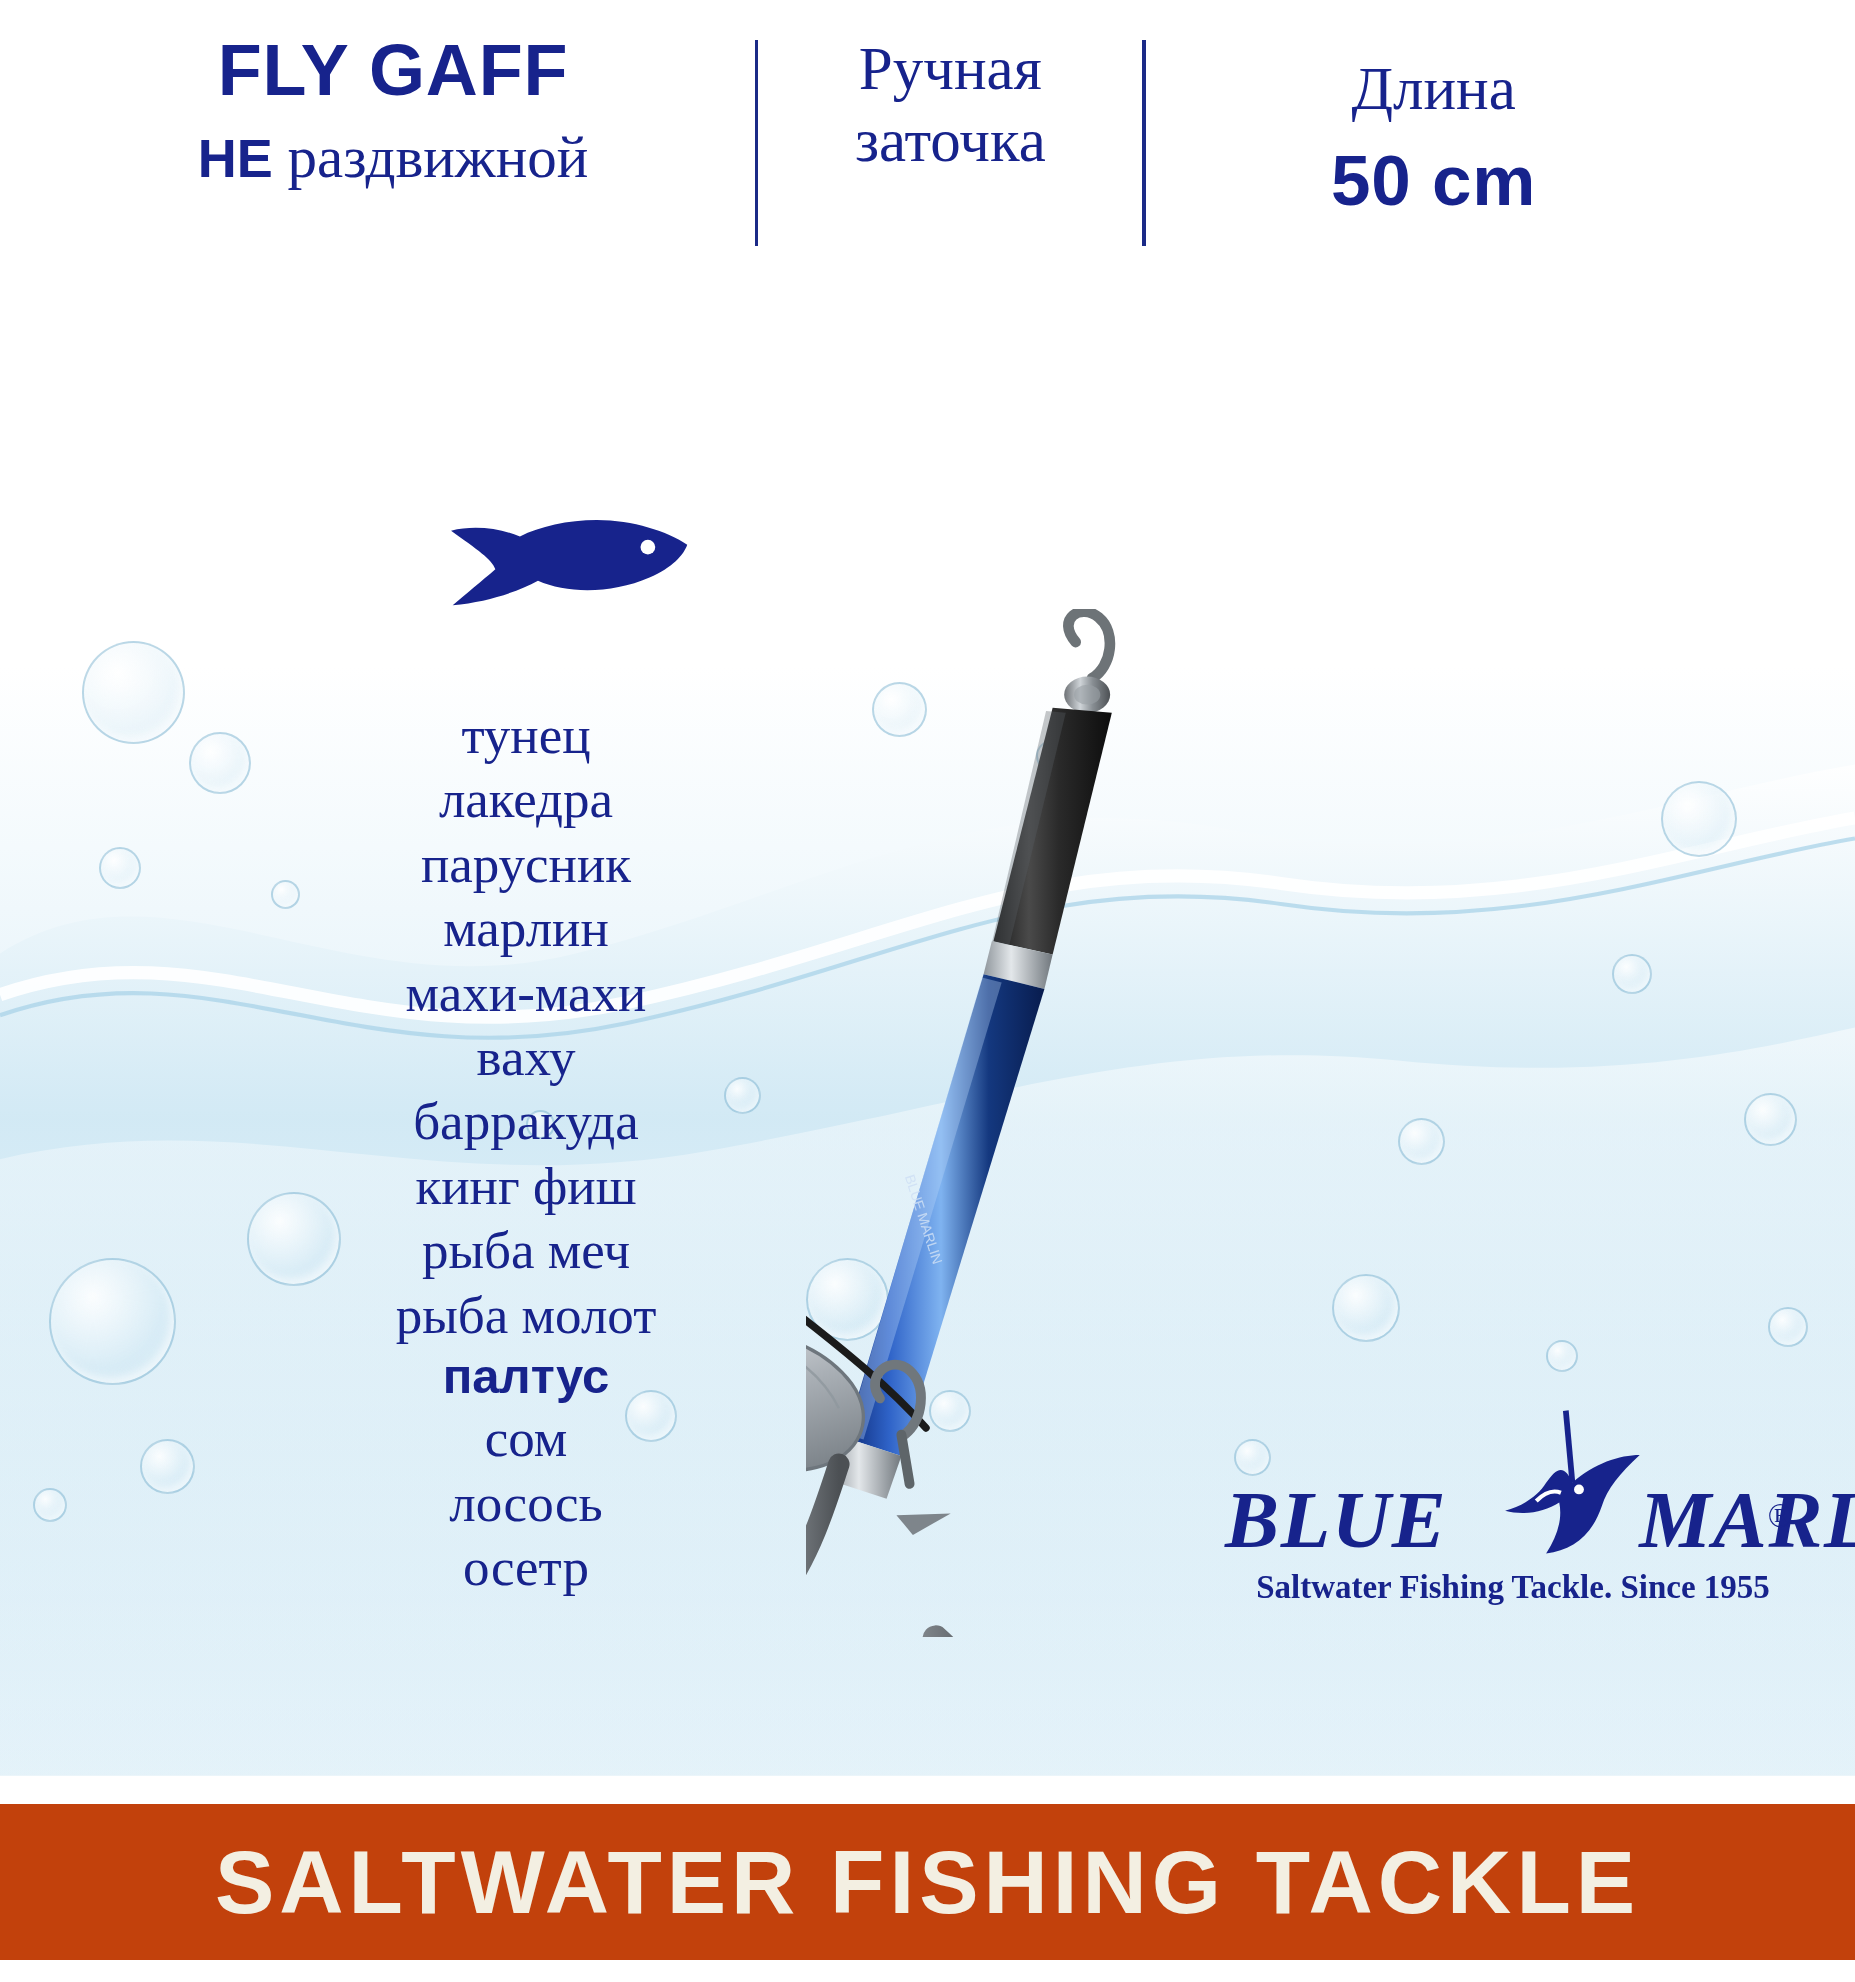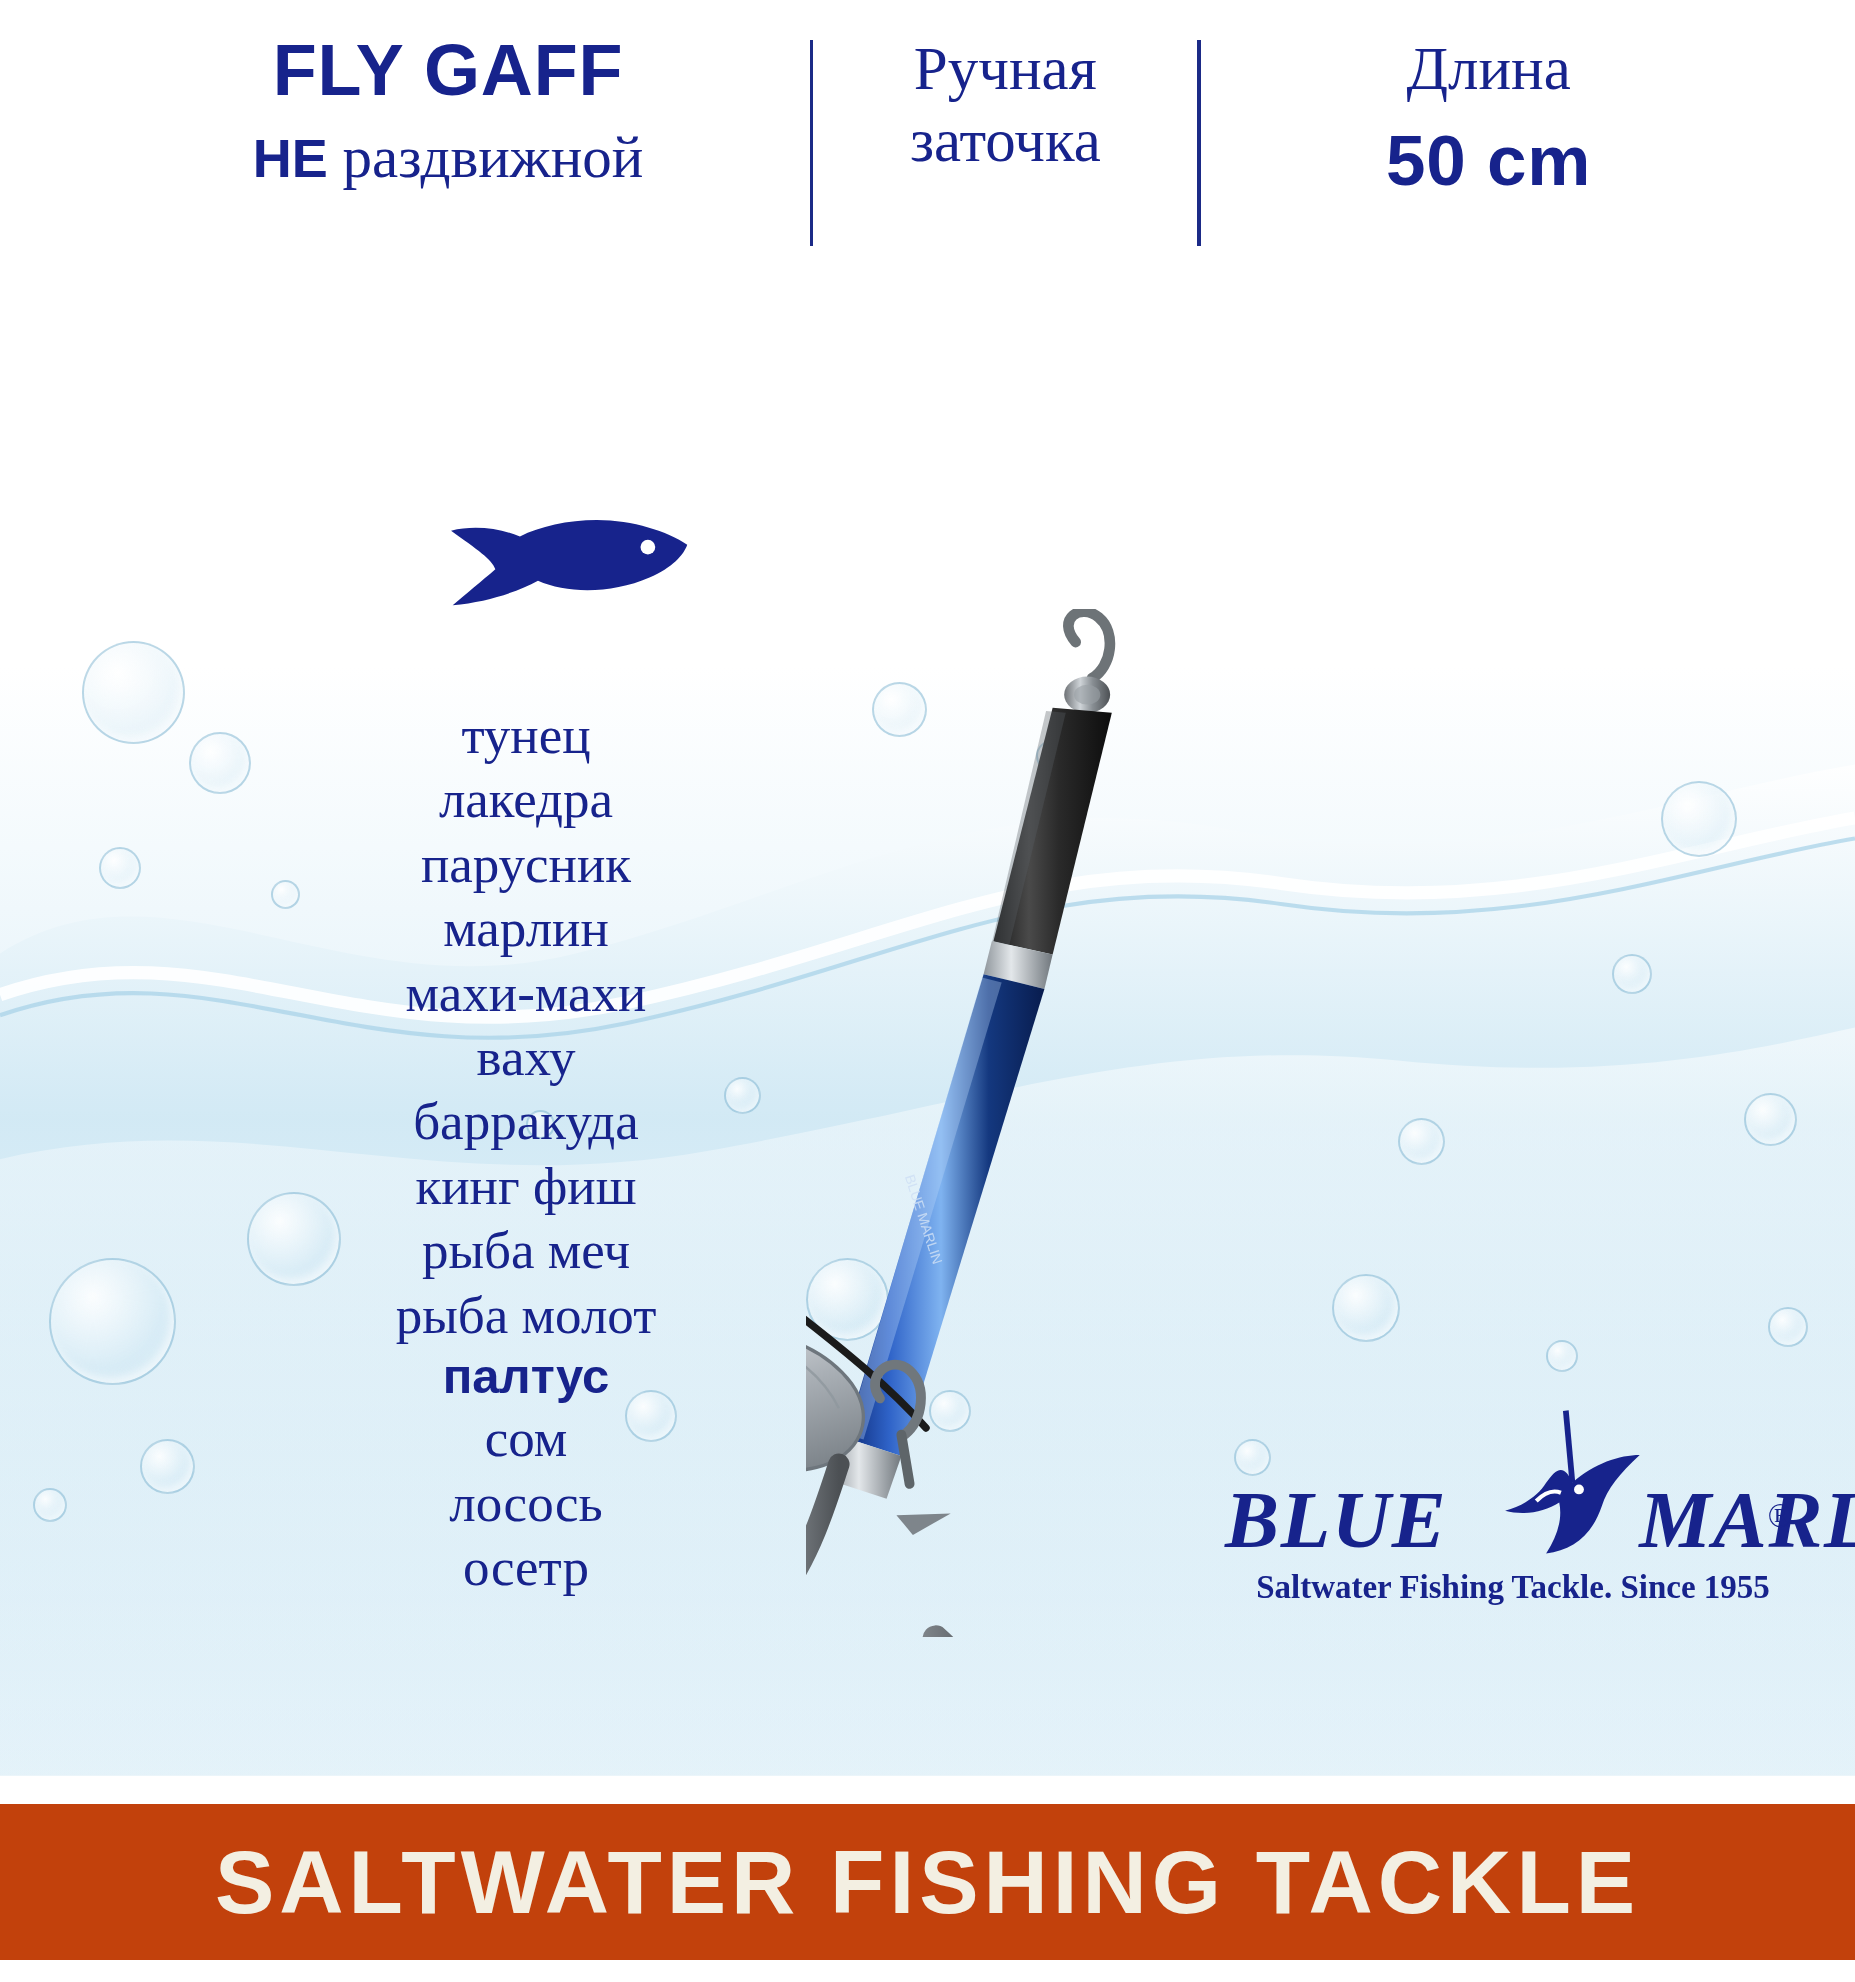--- a/index.html
+++ b/index.html
@@ -26,23 +26,23 @@
     box-sizing: border-box;
     padding-top: 33px;
   }
   .hdr-col {
     display: flex;
     flex-direction: column;
     align-items: center;
     justify-content: flex-start;
     color: #1b2a87;
   }
-  .hdr-col-1 { width: 724px; padding-left: 48px; margin-left: 38px; }
+  .hdr-col-1 { width: 724px; padding-left: 31px; }
   .hdr-col-2 { width: 384px; }
-  .hdr-col-3 { width: 576px; }
+  .hdr-col-3 { width: 576px; margin-top: 20px; }
 
   .divider {
     width: 3.3px;
     height: 206px;
     background: #1b2a87;
     margin-top: 6.6px;
     flex: 0 0 auto;
   }
 
   .title-main {

